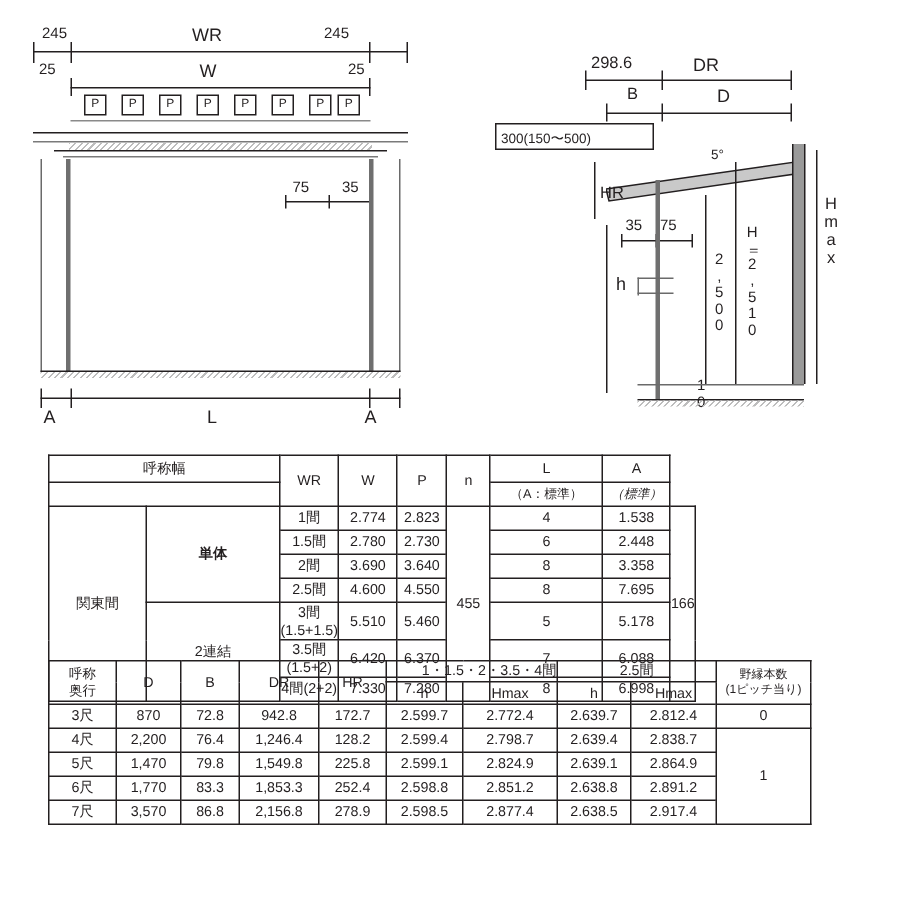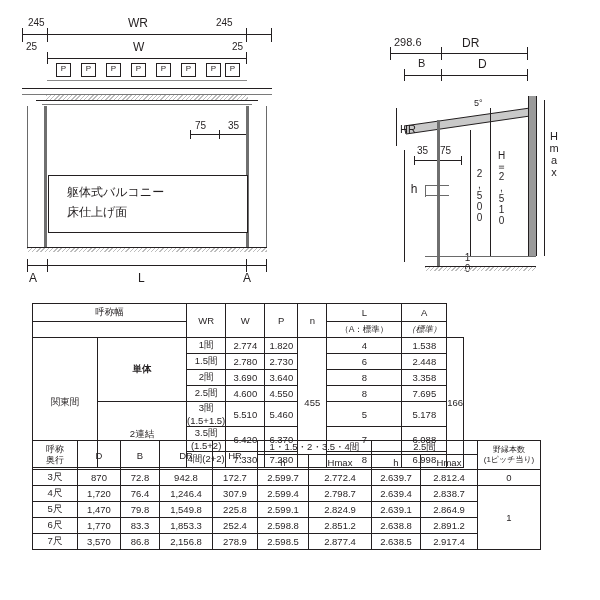--- a/index.html
+++ b/index.html
@@ -71,24 +71,20 @@
   <div class="ln hln" style="left:190px;top:134px;width:58px;"></div>
   <div class="ln vln" style="left:190px;top:130px;height:9px;"></div>
   <div class="ln vln" style="left:219px;top:130px;height:9px;"></div>
   <div class="ln vln" style="left:247px;top:130px;height:9px;"></div>
 
   <div class="post" style="left:44px;top:106px;width:3px;height:142px;"></div>
   <div class="post" style="left:246px;top:106px;width:3px;height:142px;"></div>
   <div class="ln vln" style="left:27px;top:106px;height:142px;background:#6a6a6a;"></div>
   <div class="ln vln" style="left:266px;top:106px;height:142px;background:#6a6a6a;"></div>
 
-  <div class="abs" style="left:48px;top:175px;width:198px;height:56px;border:1px solid #231f20;background:#fff;">
-    <div class="abs txt t11" style="left:18px;top:10px;font-size:12px;">躯体式バルコニー</div>
-    <div class="abs txt t11" style="left:18px;top:30px;font-size:12px;">床仕上げ面</div>
-  </div>
   <div class="ln hln" style="left:27px;top:247px;width:240px;"></div>
   <div class="hatch" style="left:27px;top:248px;width:240px;height:4px;"></div>
 
   <div class="ln hln" style="left:27px;top:265px;width:240px;"></div>
   <div class="ln vln" style="left:27px;top:259px;height:13px;"></div>
   <div class="ln vln" style="left:47px;top:259px;height:13px;"></div>
   <div class="ln vln" style="left:246px;top:259px;height:13px;"></div>
   <div class="ln vln" style="left:266px;top:259px;height:13px;"></div>
   <div class="abs txt t11" style="left:29px;top:272px;font-size:12px;">A</div>
   <div class="abs txt t11" style="left:138px;top:272px;font-size:12px;">L</div>
@@ -101,20 +97,23 @@
   <div class="ln vln" style="left:441px;top:47px;height:13px;"></div>
   <div class="ln vln" style="left:527px;top:47px;height:13px;"></div>
 
   <div class="abs txt t11" style="left:418px;top:58px;font-size:11px;">B</div>
   <div class="abs txt t11" style="left:478px;top:58px;font-size:12px;">D</div>
   <div class="ln hln" style="left:404px;top:75px;width:124px;"></div>
   <div class="ln vln" style="left:404px;top:69px;height:12px;"></div>
   <div class="ln vln" style="left:441px;top:69px;height:12px;"></div>
   <div class="ln vln" style="left:527px;top:69px;height:12px;"></div>
 
+  <div class="abs" style="left:330px;top:82px;width:104px;height:16px;border:1px solid #231f20;background:#fff;">
+    <div class="abs t9" style="left:3px;top:3px;font-size:9px;white-space:nowrap;">300(150〜500)</div>
+  </div>
 
   <div class="abs t9" style="left:474px;top:98px;font-size:9px;">5°</div>
 
   <svg class="abs" style="left:404px;top:104px;" width="130" height="32">
     <polygon points="0,22 126,4 126,12 2,30" fill="#c9c9c9" stroke="#231f20" stroke-width="1"></polygon>
   </svg>
 
   <div class="abs txt t11" style="left:400px;top:124px;font-size:11px;">HR</div>
   <div class="ln vln" style="left:396px;top:108px;height:38px;"></div>
 
@@ -164,21 +163,21 @@
       <td colspan="2" style="height:15px;"></td>
       <td class="t8" style="font-size:8.5px;">（A：標準）</td>
       <td class="t8" style="font-size:8.5px;font-style:italic;">（標準）</td>
     </tr>
 
     <tr>
       <td rowspan="7" style="width:64px;">関東間</td>
       <td rowspan="4" style="width:88px;font-weight:bold;">単体</td>
       <td style="height:15px;">1間</td>
       <td>2.774</td>
-      <td>1.820</td>
+      <td>2.823</td>
       <td rowspan="7">455</td>
       <td>4</td>
       <td>1.538</td>
       <td rowspan="7">166</td>
     </tr>
     <tr>
       <td style="height:15px;">1.5間</td>
       <td>2.780</td>
       <td>2.730</td>
       <td>6</td>
@@ -227,21 +226,21 @@
     <tbody>
         <tr>
       <td rowspan="2" style="width:44px;height:26px;font-size:9px;line-height:11px;">
         <div>呼称</div>
         <div>奥行</div>
       </td>
       <td rowspan="2" style="width:42px;">D</td>
       <td rowspan="2" style="width:38px;">B</td>
       <td rowspan="2" style="width:52px;">DR</td>
       <td rowspan="2" style="width:44px;">HR</td>
-      <td colspan="2" style="width:112px;">1・1.5・2・3.5・4間</td>
+      <td colspan="2" style="width:112px;text-align:right;">1・1.5・2・3.5・4間</td>
       <td colspan="2" style="width:104px;">2.5間</td>
       <td rowspan="2" style="width:62px;font-size:8px;line-height:10px;">
         <div>野縁本数</div>
         <div>(1ピッチ当り)</div>
       </td>
     </tr>
     <tr>
       <td style="height:14px;width:50px;">h</td>
       <td style="width:62px;">Hmax</td>
       <td style="width:48px;">h</td>
@@ -255,24 +254,24 @@
       <td>942.8</td>
       <td>172.7</td>
       <td>2.599.7</td>
       <td>2.772.4</td>
       <td>2.639.7</td>
       <td>2.812.4</td>
       <td>0</td>
     </tr>
     <tr>
       <td style="height:15px;">4尺</td>
-      <td>1,720</td>
+      <td>2,200</td>
       <td>76.4</td>
       <td>1,246.4</td>
-      <td>307.9</td>
+      <td>128.2</td>
       <td>2.599.4</td>
       <td>2.798.7</td>
       <td>2.639.4</td>
       <td>2.838.7</td>
       <td rowspan="4">1</td>
     </tr>
     <tr>
       <td style="height:15px;">5尺</td>
       <td>1,470</td>
       <td>79.8</td>

